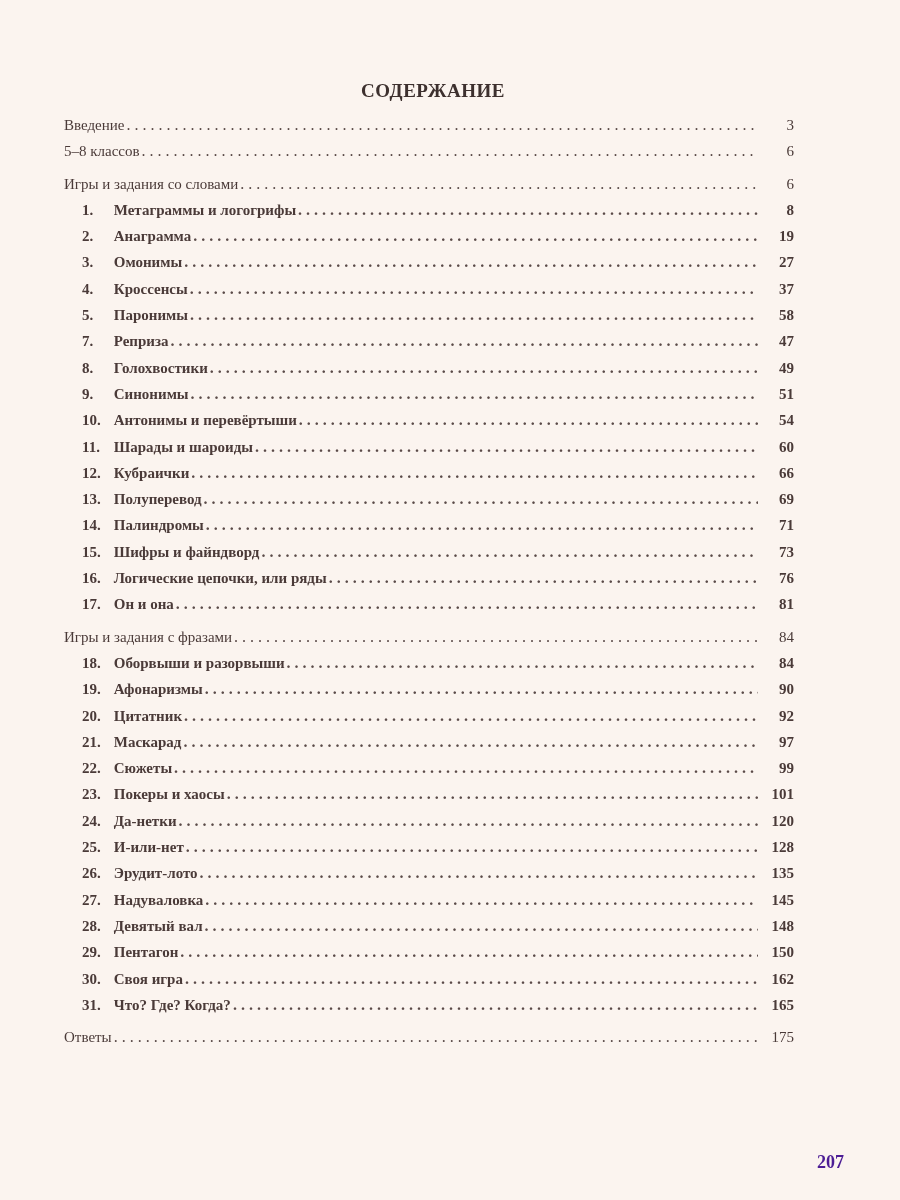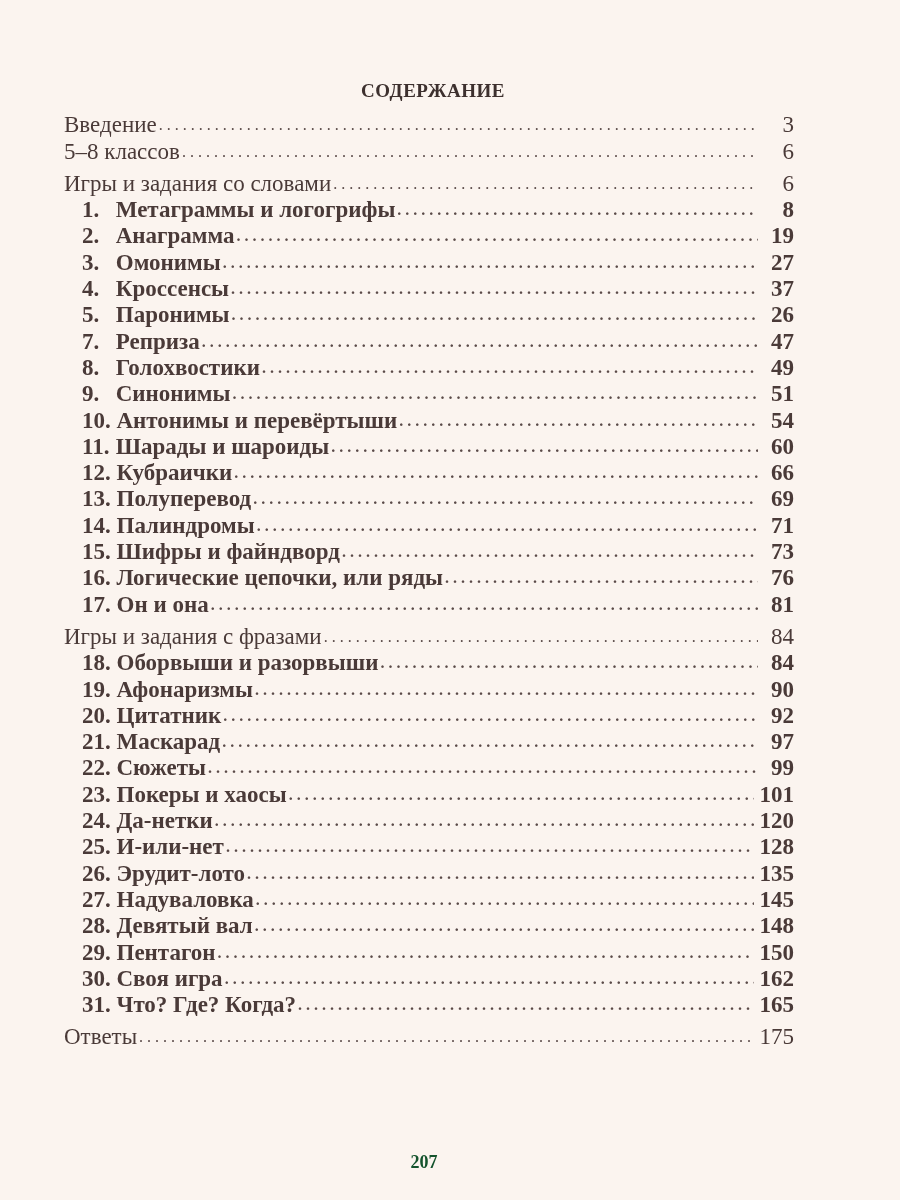--- a/index.html
+++ b/index.html
@@ -12,37 +12,37 @@
       overflow: hidden;
     }
     .page { position: absolute; left: 4px; top: 0; width: 900px; height: 1200px; }
     .title {
       position: absolute; top: 80px; left: 0; width: 858px;
       text-align: center; font-weight: bold; font-size: 19px; letter-spacing: 0.5px;
       color: #3d302e;
     }
     .toc { position: absolute; top: 112px; left: 60px; width: 730px; }
     .row {
-      display: flex; align-items: flex-end;
-      height: 26.3px; font-size: 23px; line-height: 26px;
+      display: flex; align-items: flex-start;
+      height: 26.3px; font-size: 15px; line-height: 26px;
     }
     .row.sub { padding-left: 18px; font-weight: bold; }
     .row.gap { margin-top: 6px; }
     .row .label { white-space: nowrap; padding-right: 2px; }
     .row .num { display: inline-block; min-width: 28px; }
     .row .dots {
       flex: 1; overflow: hidden; white-space: nowrap;
       letter-spacing: 4.1px; color: #5a4a48; font-size: 16px;
     }
     .row .dots::before { content: ". . . . . . . . . . . . . . . . . . . . . . . . . . . . . . . . . . . . . . . . . . . . . . . . . . . . . . . . . . . . . . . . . . . . . . . . . . . . . . . . . . . . . . . . . . . . . . . . . . . . . . . . . . . . . "; letter-spacing: 0; }
     .row .page-no { min-width: 30px; text-align: right; padding-left: 6px; }
     .row.head-only { height: 30px; }
     .footer {
       position: absolute; top: 1152px; left: 0; width: 840px;
-      text-align: center; font-weight: bold; font-size: 18px; color: #14532d;
+      text-align: right; font-weight: bold; font-size: 18px; color: #4c1d95;
     }
   </style>
 </head>
 <body>
 
 <div class="page">
   <div class="title">СОДЕРЖАНИЕ</div>
 
   <div class="toc">
     <div class="row">
@@ -77,21 +77,21 @@
         <span class="page-no">27</span>
       </div>
     <div class="row sub">
         <span class="label"><span class="num">4.</span> <span>Кроссенсы</span></span>
         <span class="dots"></span>
         <span class="page-no">37</span>
       </div>
     <div class="row sub">
         <span class="label"><span class="num">5.</span> <span>Паронимы</span></span>
         <span class="dots"></span>
-        <span class="page-no">26</span>
+        <span class="page-no">58</span>
       </div>
     <div class="row sub">
         <span class="label"><span class="num">7.</span> <span>Реприза</span></span>
         <span class="dots"></span>
         <span class="page-no">47</span>
       </div>
     <div class="row sub">
         <span class="label"><span class="num">8.</span> <span>Голохвостики</span></span>
         <span class="dots"></span>
         <span class="page-no">49</span>

